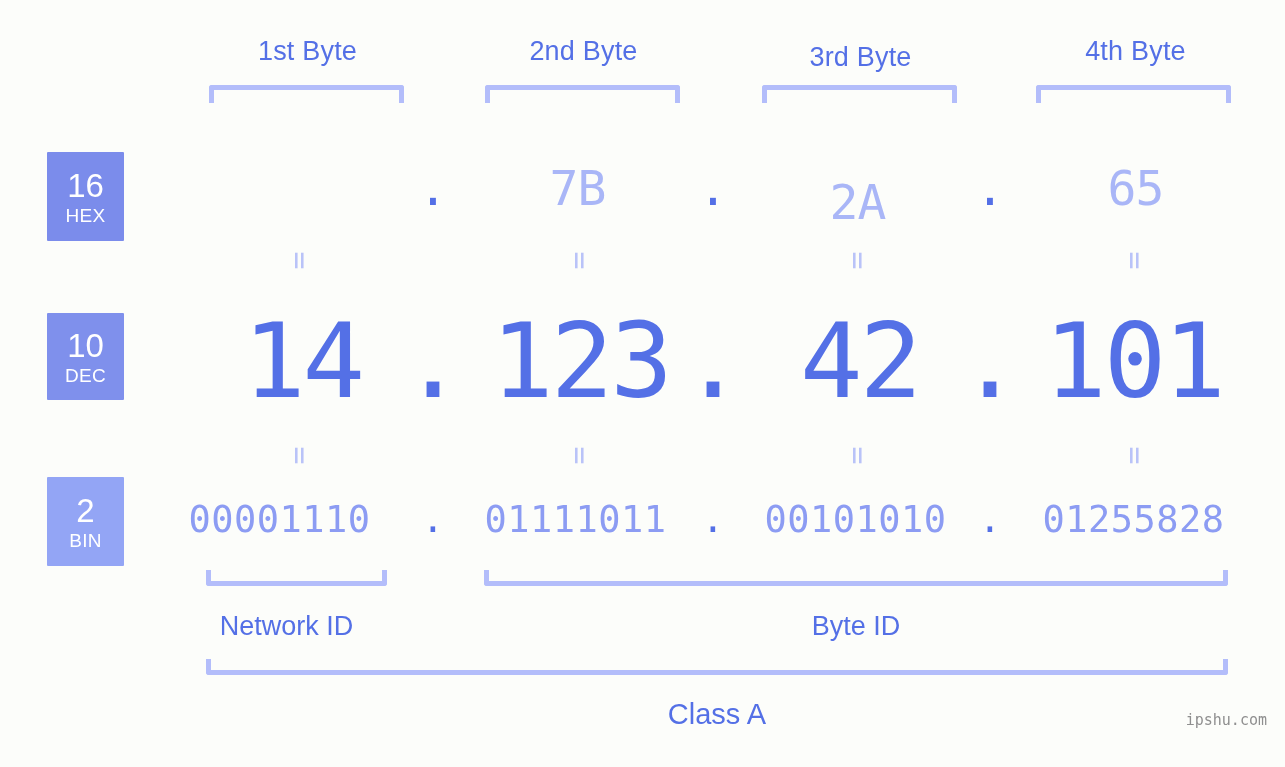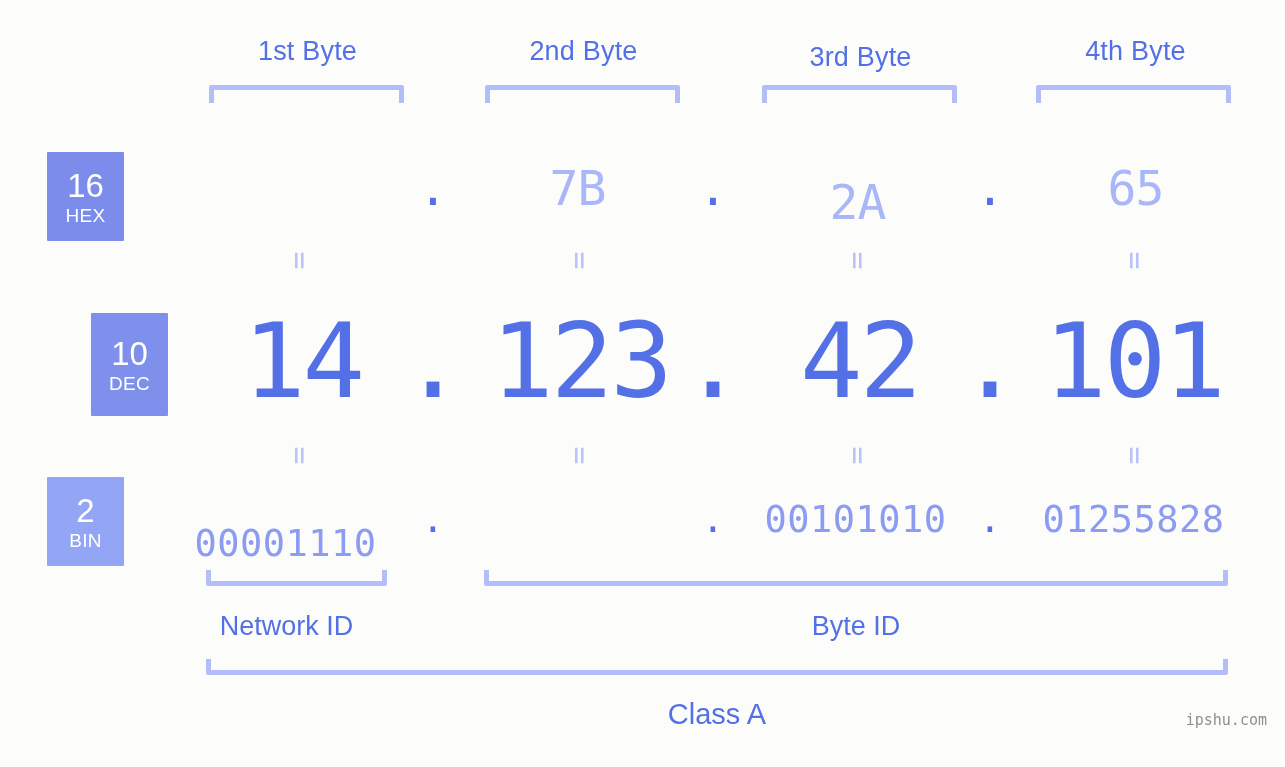--- a/index.html
+++ b/index.html
@@ -61,21 +61,21 @@
     text-align:center;
     display:flex;
     flex-direction:column;
     align-items:center;
     justify-content:center;
     line-height:1;
   }
   .badge .num{ font-size:33px; font-weight:400; letter-spacing:0px; }
   .badge .abbr{ font-size:19px; font-weight:400; margin-top:4px; letter-spacing:.3px;}
   #badge-hex{ top:152px; height:89px; background:#7b8ceb; }
-  #badge-dec{ top:313px; height:103px; background:#7f90ec;margin-left:44px; }
+  #badge-dec{ top:313px; height:87px; background:#7f90ec; }
   #badge-bin{ top:477px; height:89px; background:#93a5f5; }
 
   
   .cell{
     position:absolute;
     text-align:center;
     white-space:nowrap;
     font-family:"DejaVu Sans Mono", monospace;
   }
 
@@ -209,22 +209,23 @@
   <div class="cell dec-dot" style="left:678px;width:70px;">.</div>
   <div class="cell dec-val" style="left:762px;width:195px;">42</div>
   <div class="cell dec-dot" style="left:955px;width:70px;">.</div>
   <div class="cell dec-val" style="left:1036px;width:195px;">101</div>
 
   <div class="eq row2" style="left:255px;width:90px;">=</div>
   <div class="eq row2" style="left:535px;width:90px;">=</div>
   <div class="eq row2" style="left:813px;width:90px;">=</div>
   <div class="eq row2" style="left:1090px;width:90px;">=</div>
 
-  <div class="cell bin-val" style="left:188px;width:195px;margin-top:24px;">00001110</div>
+  <div class="cell bin-val" style="left:182px;width:195px;">00001110</div>
   <div class="cell bin-dot" style="left:398px;width:70px;">.</div>
+  <div class="cell bin-val" style="left:478px;width:195px;">01111011</div>
   <div class="cell bin-dot" style="left:678px;width:70px;">.</div>
   <div class="cell bin-val" style="left:758px;width:195px;">00101010</div>
   <div class="cell bin-dot" style="left:955px;width:70px;">.</div>
   <div class="cell bin-val" style="left:1036px;width:195px;">01255828</div>
 
   <div class="bracket-bottom" style="left:206px;top:570px;width:181px;"></div>
   <div class="bracket-bottom" style="left:484px;top:570px;width:744px;"></div>
 
   <div class="id-label" style="left:196px;top:611px;width:181px;">Network ID</div>
   <div class="id-label" style="left:484px;top:611px;width:744px;">Byte ID</div>

